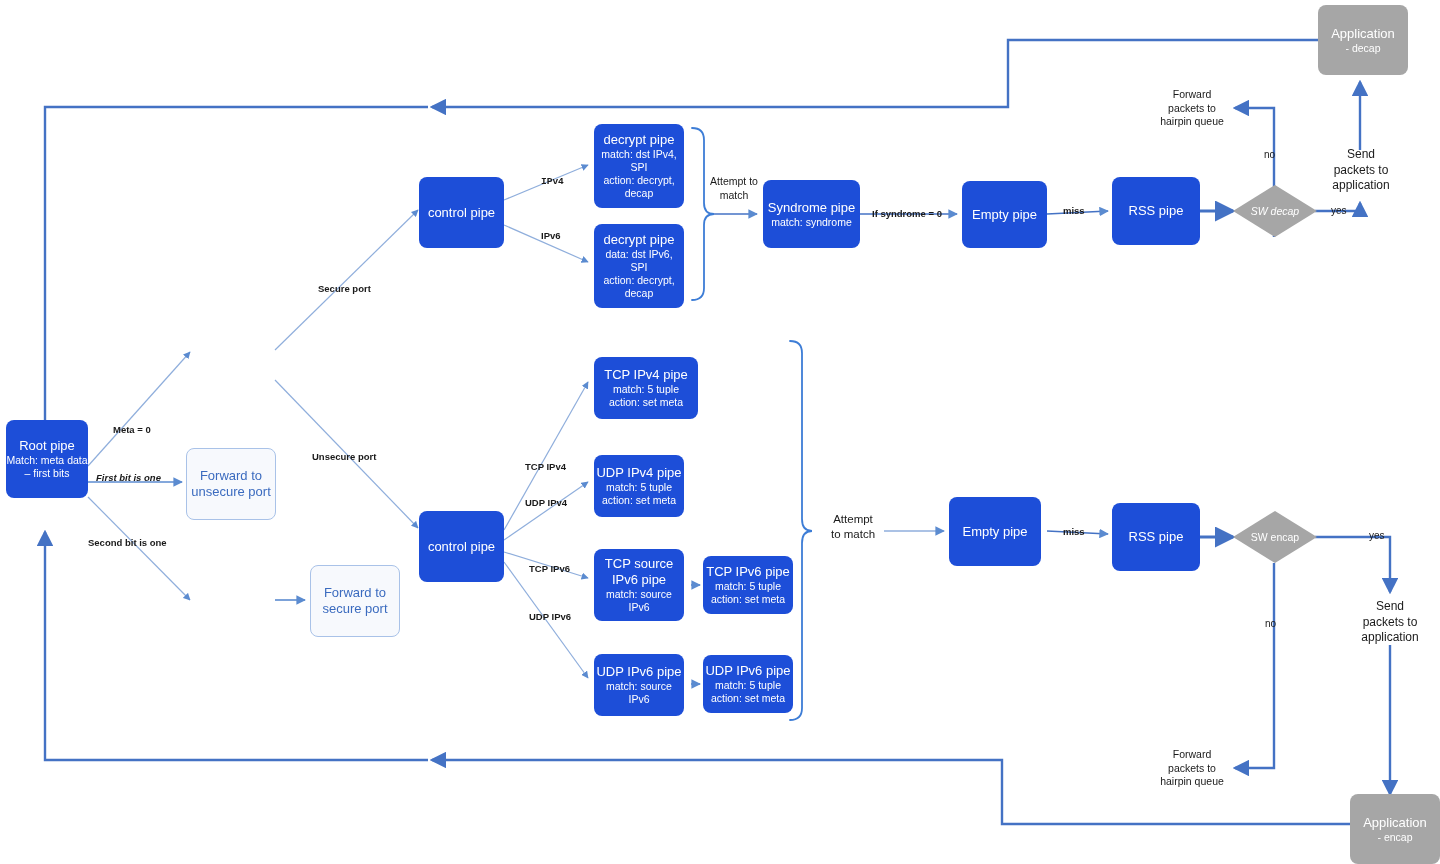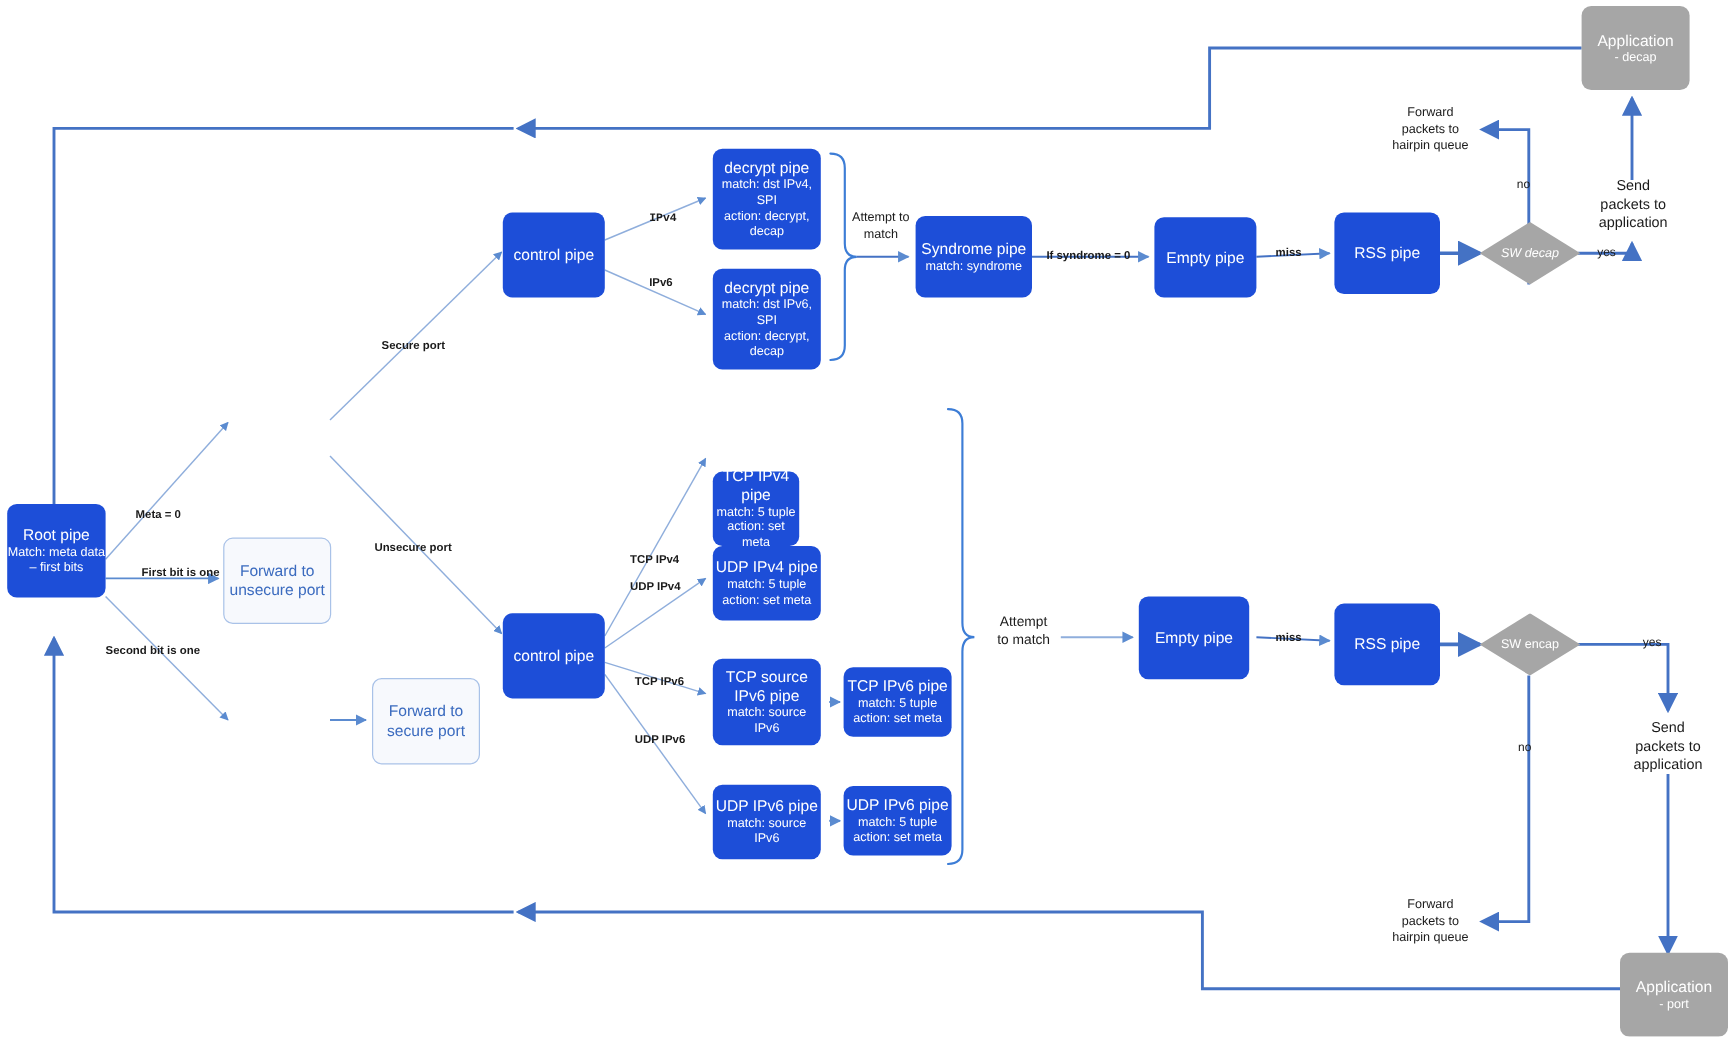--- a/index.html
+++ b/index.html
@@ -189,40 +189,40 @@
   <div class="node blue" style="left:594px; top:124px; width:90px; height:84px;">
     <div class="title">decrypt pipe</div>
     <div class="sub">match: dst IPv4,</div>
     <div class="sub">SPI</div>
     <div class="sub">action: decrypt,</div>
     <div class="sub">decap</div>
   </div>
 
   <div class="node blue" style="left:594px; top:224px; width:90px; height:84px;">
     <div class="title">decrypt pipe</div>
-    <div class="sub">match: dst IPv6,</div>
+    <div class="sub">data: dst IPv6,</div>
     <div class="sub">SPI</div>
     <div class="sub">action: decrypt,</div>
     <div class="sub">decap</div>
   </div>
 
   <div class="node blue" style="left:763px; top:180px; width:97px; height:68px;">
     <div class="title">Syndrome pipe</div>
     <div class="sub">match: syndrome</div>
   </div>
 
   <div class="node blue" style="left:962px; top:181px; width:85px; height:67px;">
     <div class="title">Empty  pipe</div>
   </div>
 
   <div class="node blue" style="left:1112px; top:177px; width:88px; height:68px;">
     <div class="title">RSS pipe</div>
   </div>
 
-  <div class="node blue" style="left:594px; top:357px; width:72px; height:62px;margin-top:36px;">
+  <div class="node blue" style="left:594px; top:357px; width:104px; height:62px;">
     <div class="title">TCP IPv4 pipe</div>
     <div class="sub">match: 5 tuple</div>
     <div class="sub">action: set meta</div>
   </div>
 
   <div class="node blue" style="left:594px; top:455px; width:90px; height:62px;">
     <div class="title">UDP IPv4 pipe</div>
     <div class="sub">match: 5 tuple</div>
     <div class="sub">action: set meta</div>
   </div>
@@ -268,40 +268,40 @@
     <span>SW encap</span>
   </div>
 
   <div class="node gray" style="left:1318px; top:5px; width:90px; height:70px;">
     <div class="title">Application</div>
     <div class="sub">- decap</div>
   </div>
 
   <div class="node gray" style="left:1350px; top:794px; width:90px; height:70px;">
     <div class="title">Application</div>
-    <div class="sub">- port</div>
+    <div class="sub">- encap</div>
   </div>
 
   <div class="edge-label" style="left:113px; top:424px;">Meta = 0</div>
 
-  <div class="edge-label" style="left:118px; top:472px;">First bit is one</div>
+  <div class="edge-label" style="left:96px; top:472px;font-style:italic;">First bit is one</div>
 
   <div class="edge-label" style="left:88px; top:537px;">Second bit is one</div>
 
   <div class="edge-label" style="left:318px; top:283px;">Secure port</div>
 
   <div class="edge-label" style="left:312px; top:451px;">Unsecure port</div>
 
   <div class="edge-label" style="left:541px; top:176px;font-family:Liberation Mono, monospace;">IPv4</div>
 
   <div class="edge-label" style="left:541px; top:230px;">IPv6</div>
 
   <div class="edge-label" style="left:525px; top:461px;">TCP IPv4</div>
 
-  <div class="edge-label" style="left:525px; top:484px;">UDP IPv4</div>
+  <div class="edge-label" style="left:525px; top:497px;">UDP IPv4</div>
 
   <div class="edge-label" style="left:529px; top:563px;">TCP IPv6</div>
 
   <div class="edge-label" style="left:529px; top:611px;">UDP IPv6</div>
 
   <div class="edge-label" style="left:872px; top:208px;">If syndrome = 0</div>
 
   <div class="edge-label" style="left:1063px; top:205px;">miss</div>
 
   <div class="edge-label" style="left:1063px; top:526px;">miss</div>

